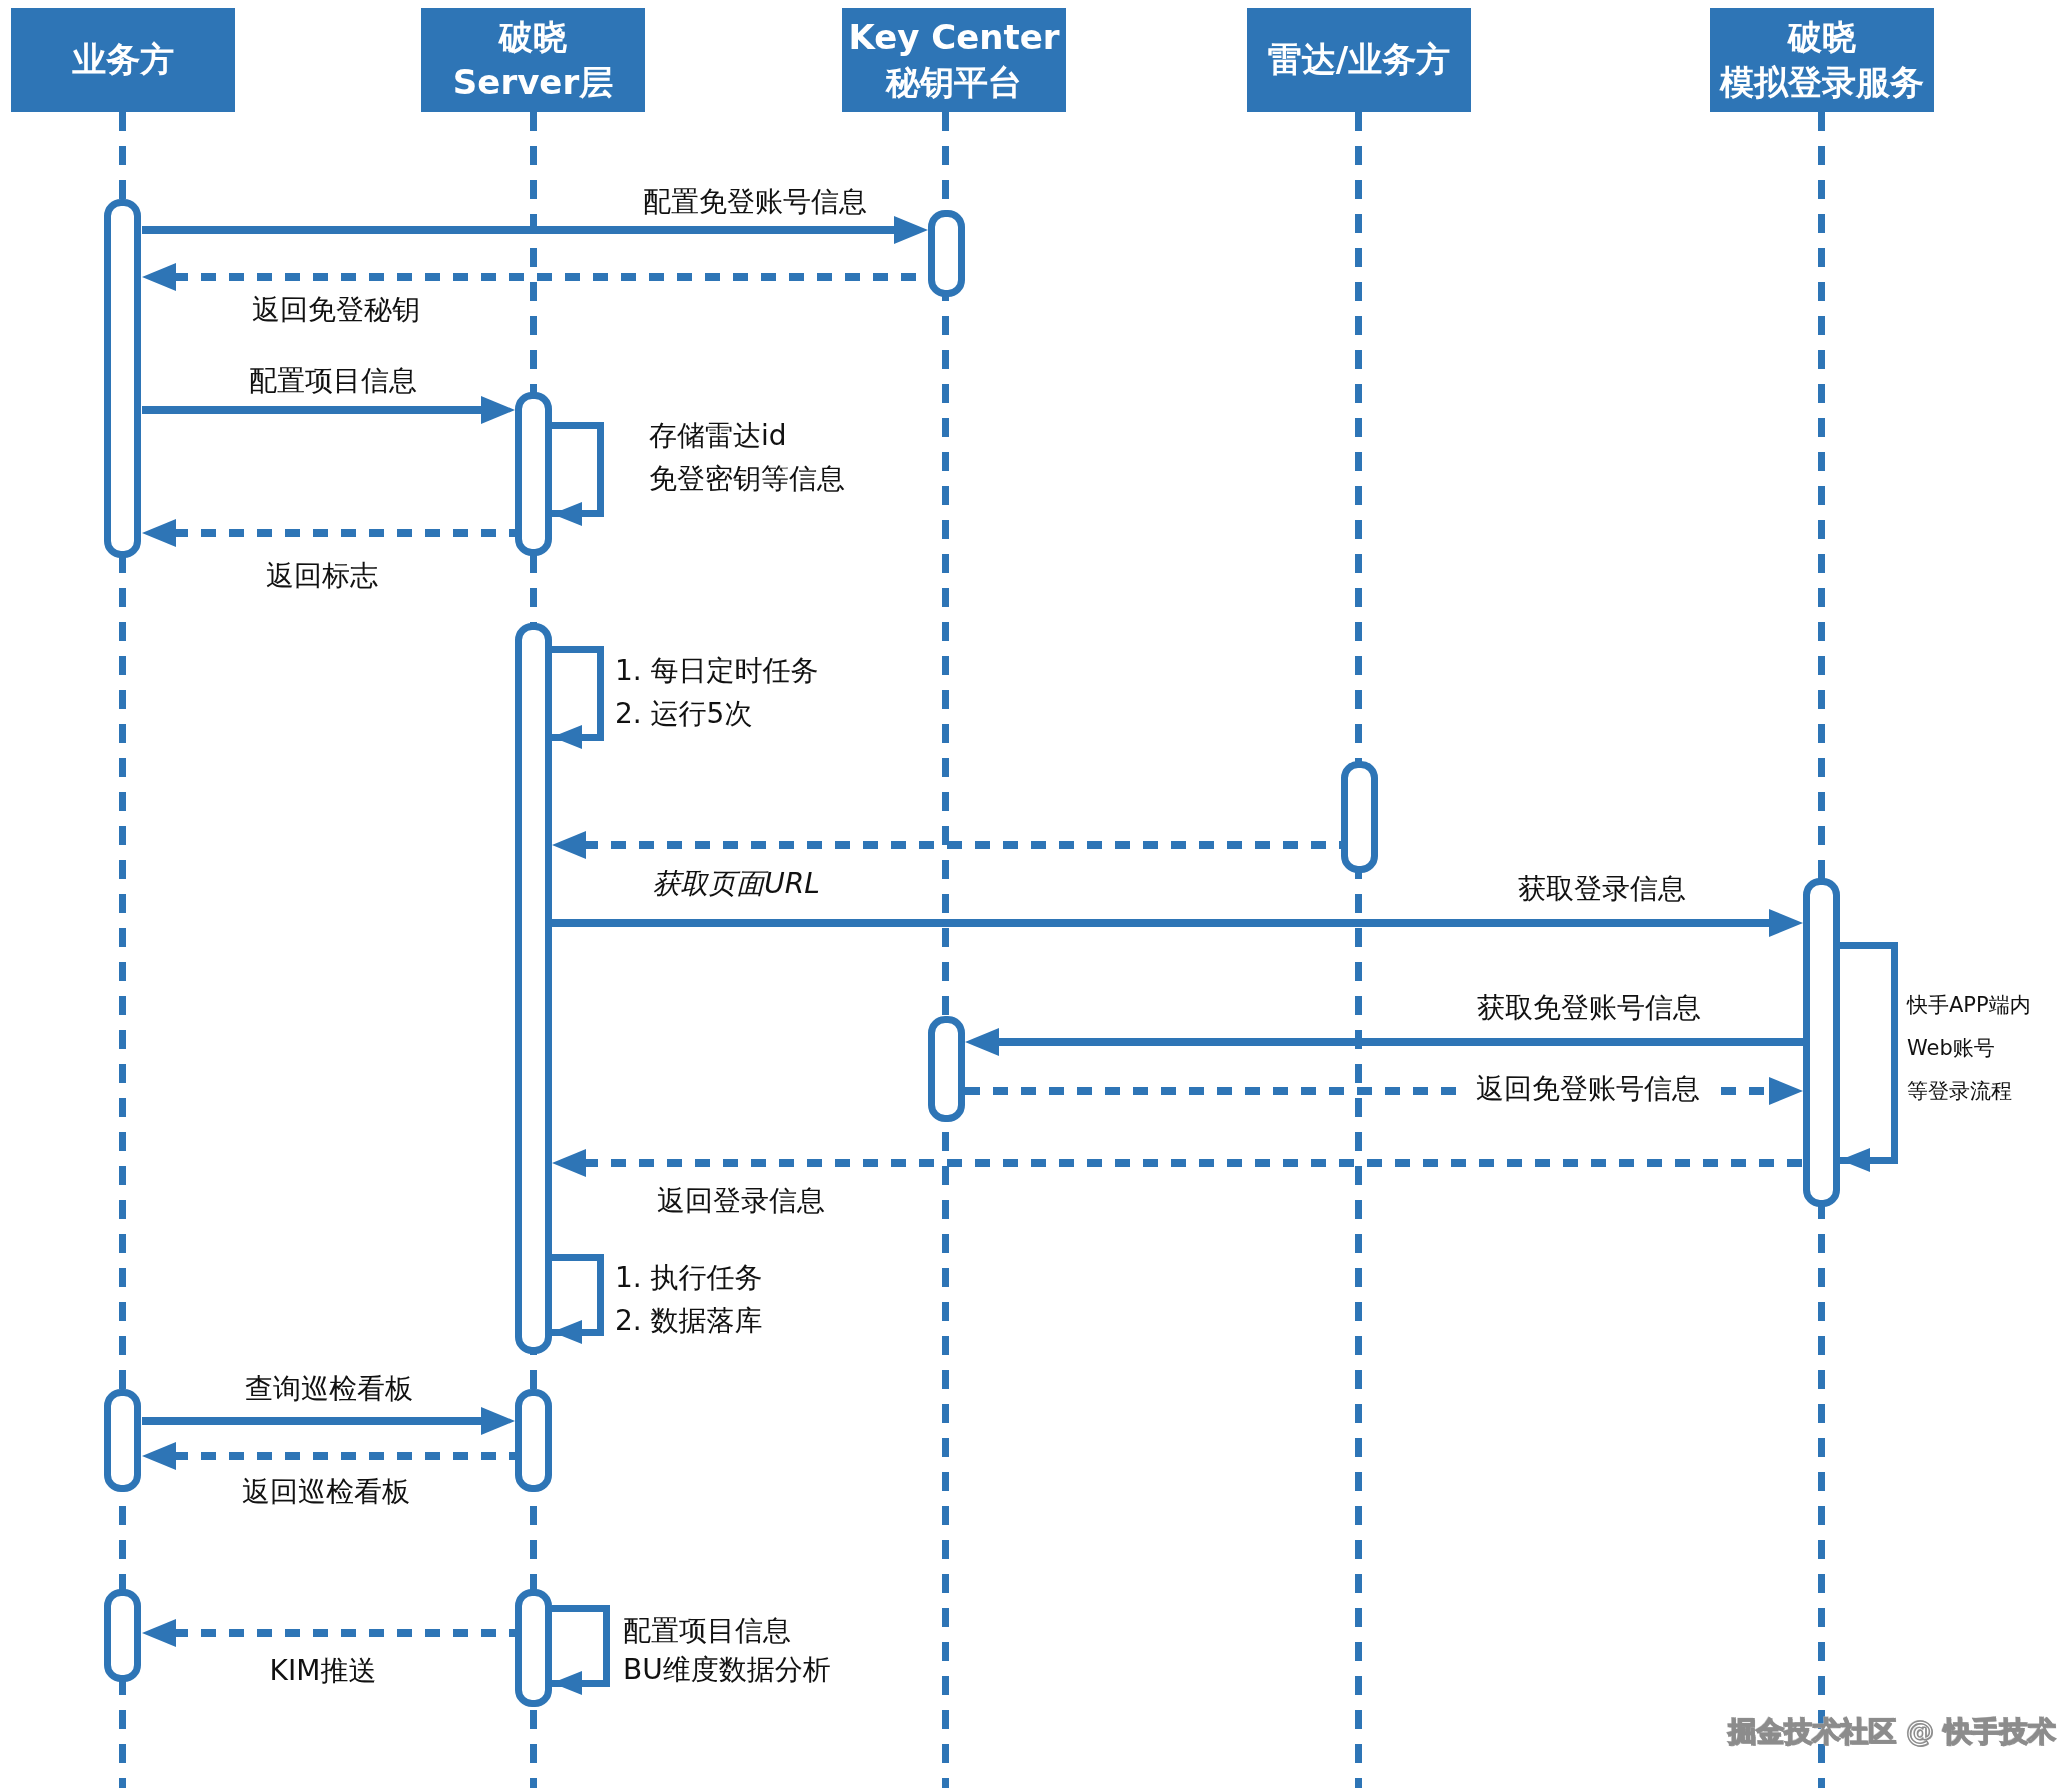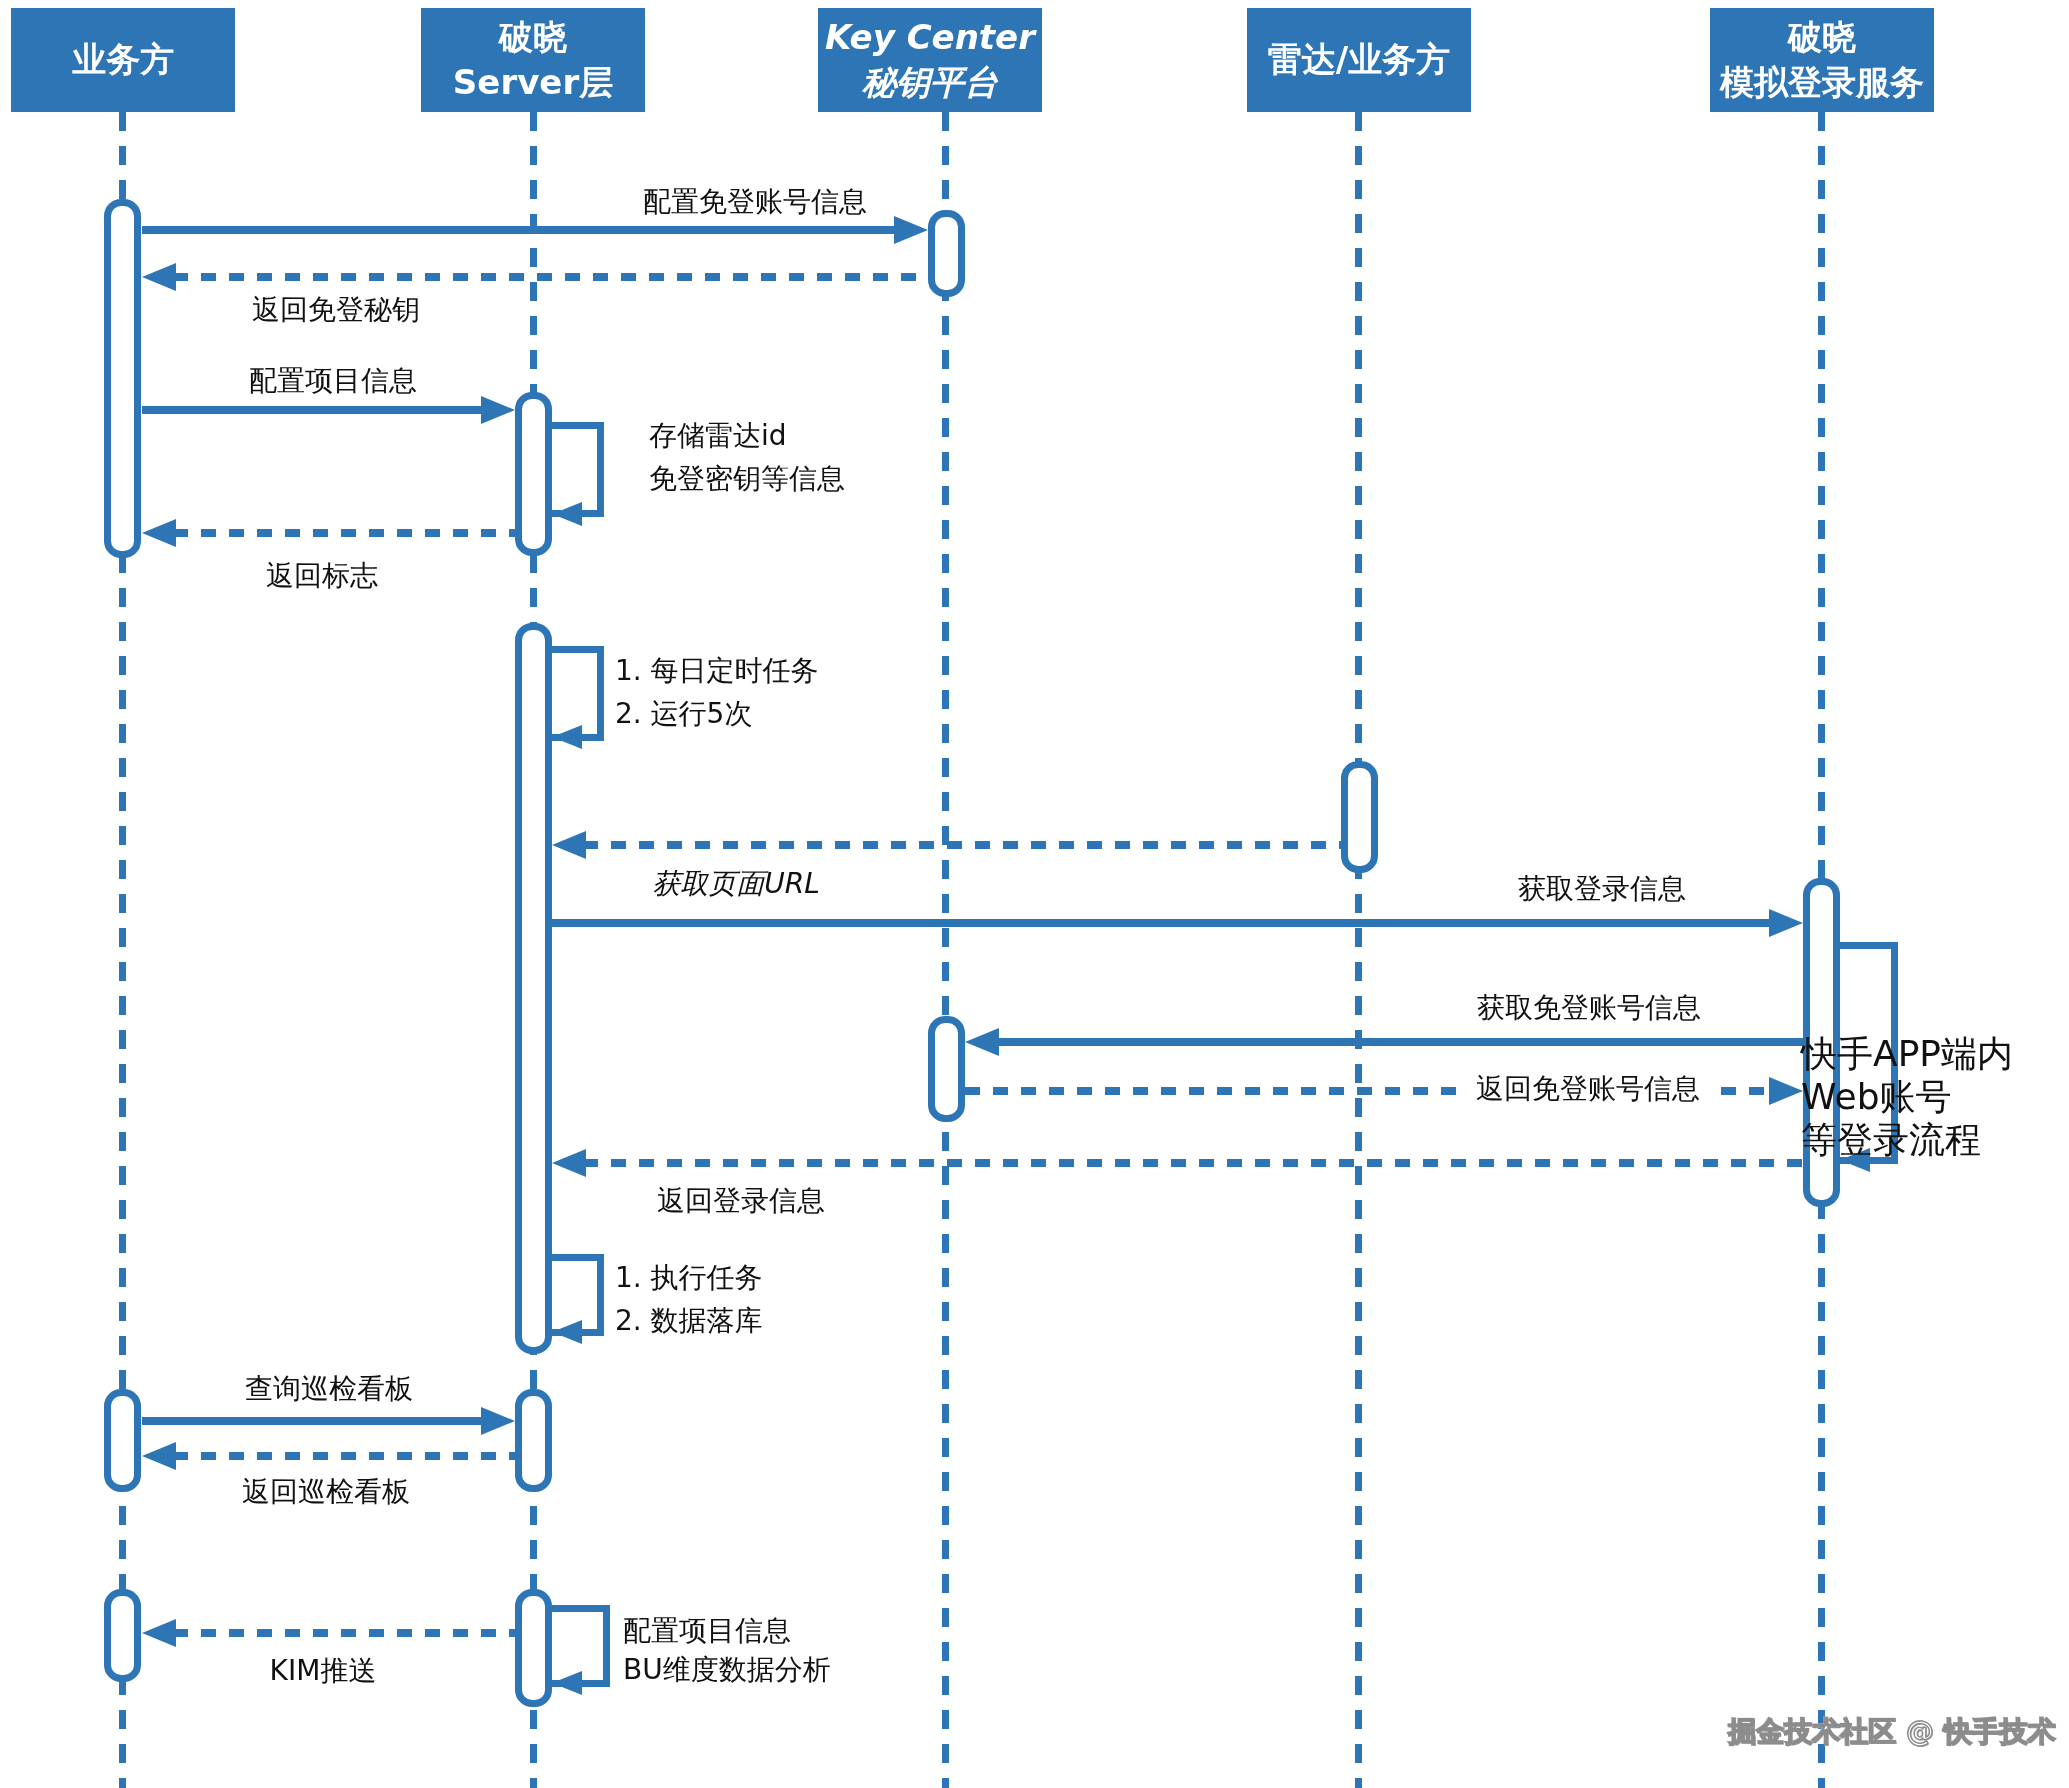--- a/index.html
+++ b/index.html
@@ -59,21 +59,21 @@
   <div class="lifeline" style="left:1355px;"></div>
   <div class="lifeline" style="left:1818px;"></div>
 
   <div class="actor" style="left:11.2px;">
     <span>业务方</span>
   </div>
   <div class="actor" style="left:421px;">
     <span>破晓</span>
     <span>Server层</span>
   </div>
-  <div class="actor" style="left:818px;font-style:italic;">
+  <div class="actor" style="left:842px;">
     <span>Key Center</span>
     <span>秘钥平台</span>
   </div>
   <div class="actor" style="left:1247px;">
     <span>雷达/业务方</span>
   </div>
   <div class="actor" style="left:1710px;">
     <span>破晓</span>
     <span>模拟登录服务</span>
   </div>
@@ -123,21 +123,21 @@
   <div class="msg-label" style="left:736px;top:865px;font-style:italic;">获取页面URL</div>
 
   <div class="msg msg-right" style="left:552px;top:909px;width:1251px;">
     <div class="line solid"></div>
     <div class="head"></div>
   </div>
   <div class="msg-label" style="left:1602px;top:870px;">获取登录信息</div>
 
   <div class="loop" style="left:1840px;top:942px;width:58px;height:222px;"></div>
   <div class="loop-head" style="left:1840px;top:1148px;"></div>
-  <div class="note-label" style="left:1801px;top:984px;font-size:36px;margin-top:48px;">
+  <div class="note-label" style="left:1907px;top:984px;font-size:21px;">
     <div>快手APP端内</div>
     <div>Web账号</div>
     <div>等登录流程</div>
   </div>
 
   <div class="msg msg-left" style="left:965px;top:1028px;width:838px;">
     <div class="line solid"></div>
     <div class="head"></div>
   </div>
   <div class="msg-label" style="left:1589px;top:989px;">获取免登账号信息</div>

